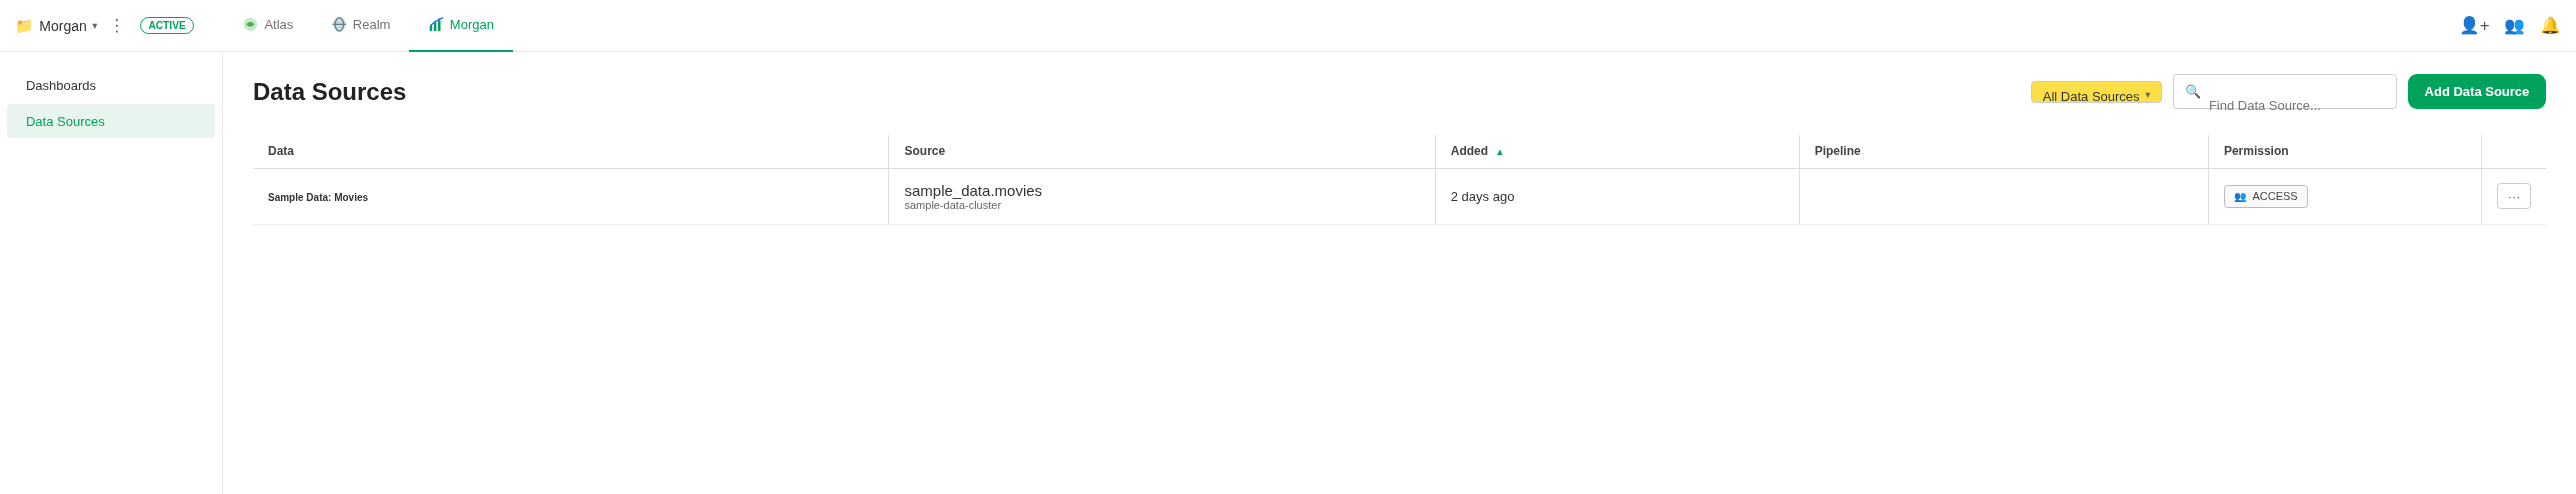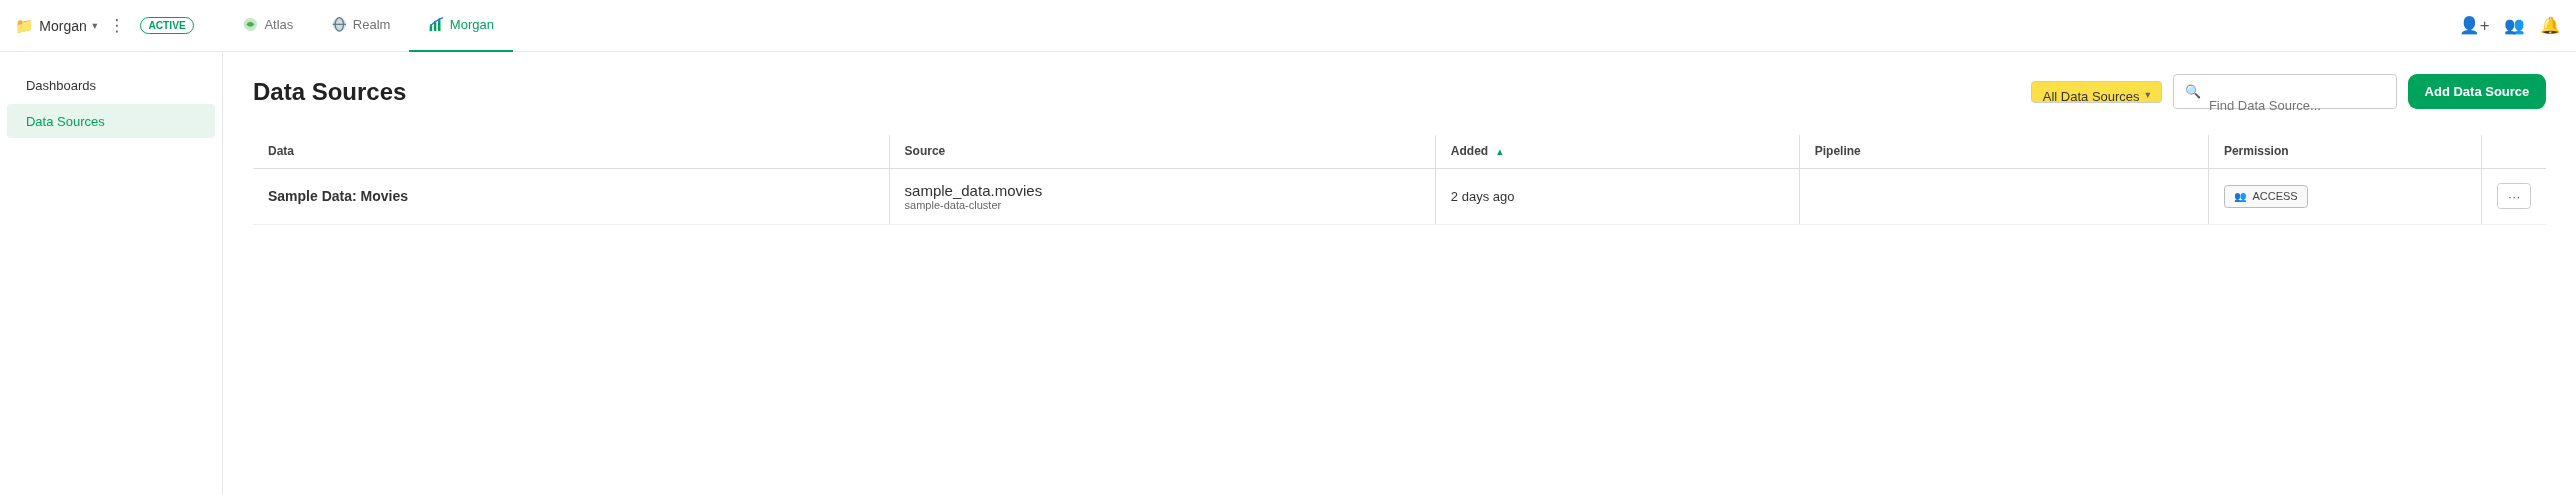--- a/index.html
+++ b/index.html
@@ -196,21 +196,21 @@
       font-size: 13px;
       color: #333;
       vertical-align: middle;
     }
     .col-name { width: 28%; border-right: 0.9px solid #ddd; }
     .col-source { width: 24%; border-right: 0.9px solid #ddd; margin-left: 16px; }
     .col-added { width: 16%; border-right: 0.9px solid #ddd; }
     .col-pipeline { width: 18%; border-right: 0.9px solid #ddd; }
     .col-permission { width: 12%; border-right: 0.9px solid #ddd; }
     .col-actions { width: 4%; }
-    .row-name { font-weight: 700; font-size: 14px; }
+    .row-name { font-weight: 700; font-size: 10px; }
     .source-line1 { font-size: 15px; }
     .source-line2 { font-size: 11px; color: #666; }
     .access-btn {
       display: flex;
       align-items: center;
       gap: 5.6px;
       border: 0.9px solid #bbb;
       border-radius: 3.7px;
       padding: 4.6px 9.3px;
       font-size: 11px;

